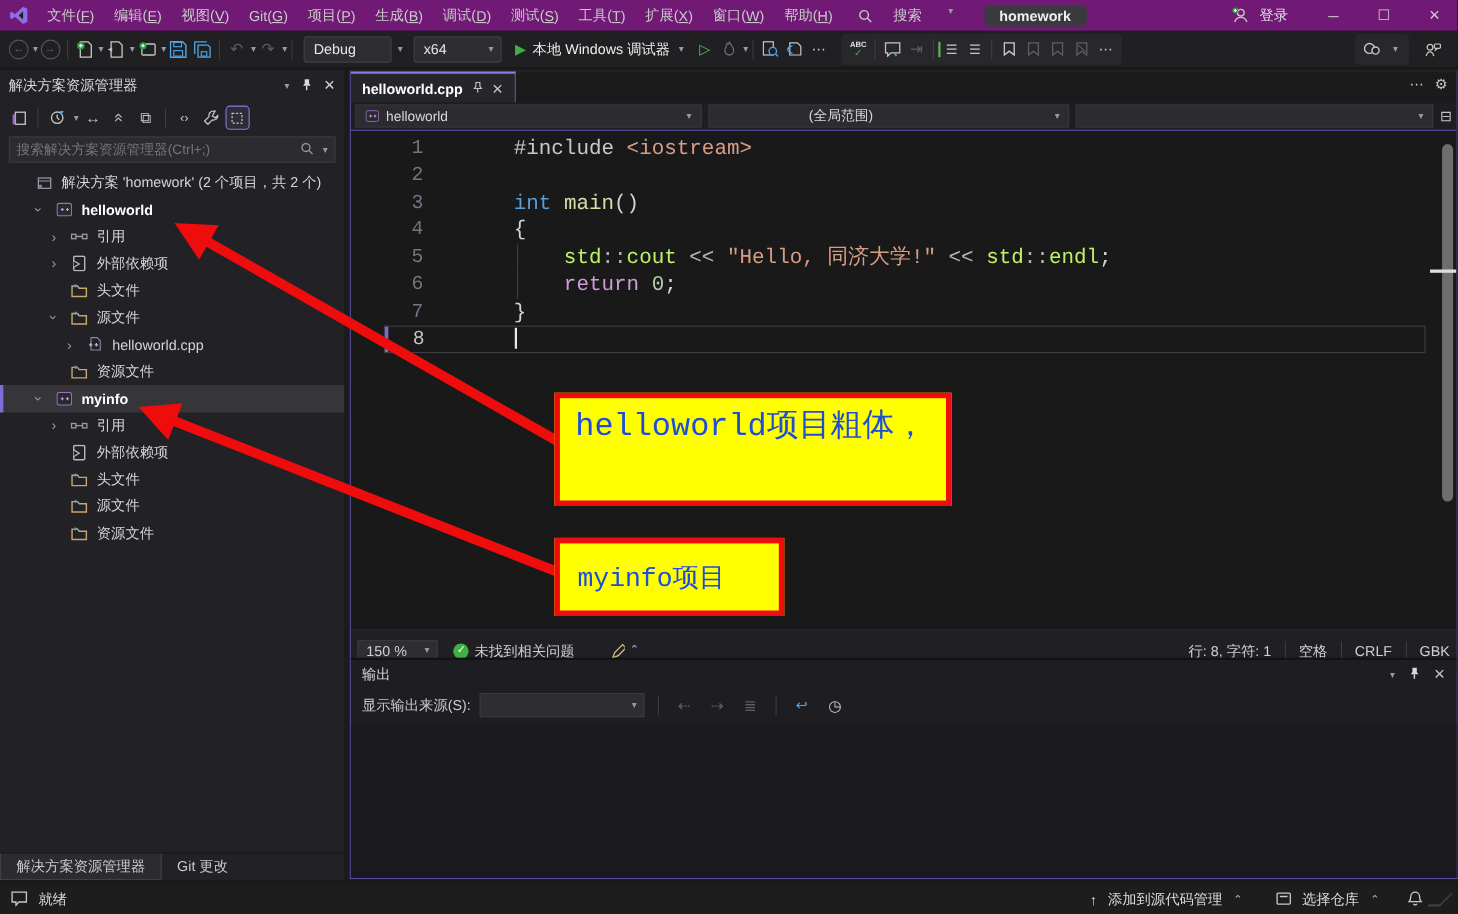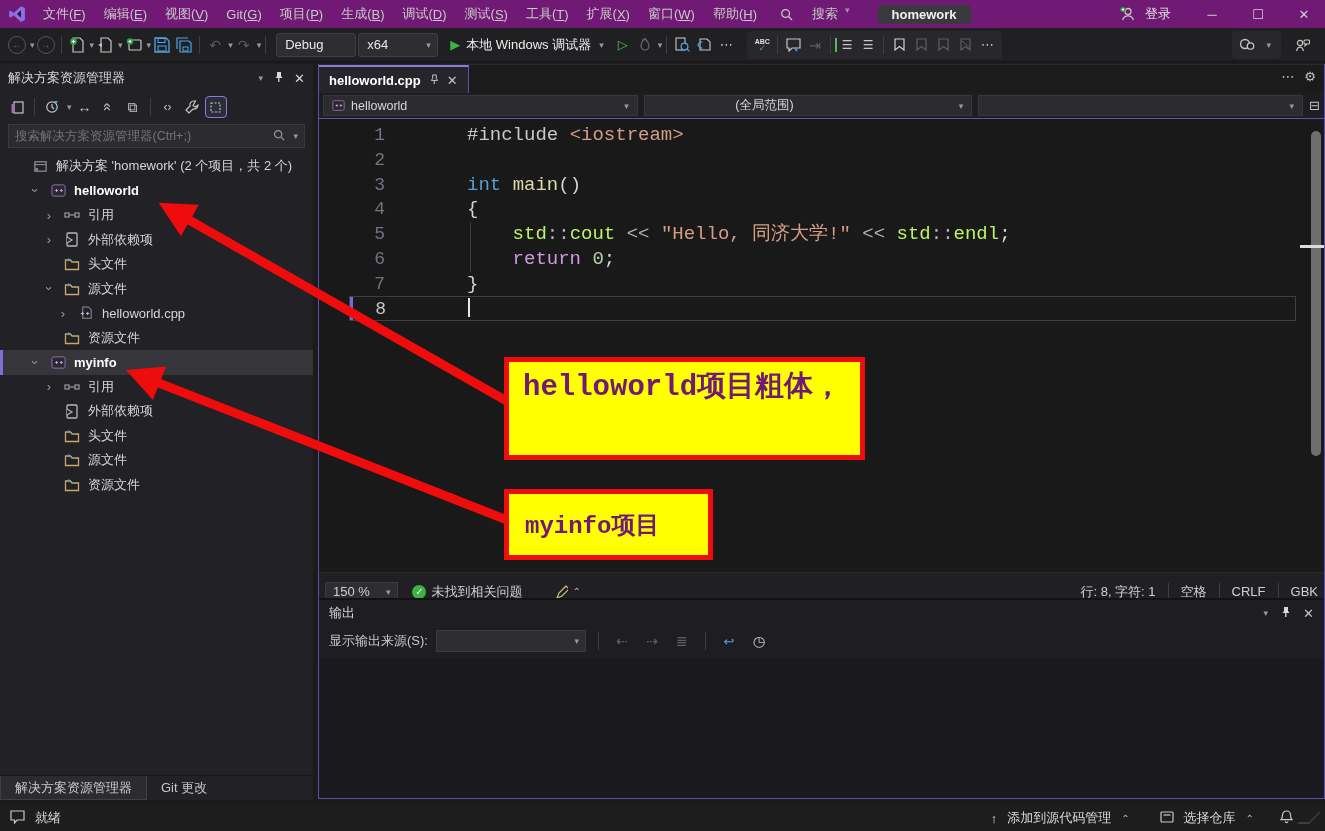--- a/index.html
+++ b/index.html
@@ -11,21 +11,21 @@
   .dim{color:#5e5e62}
   .sep{width:1px;height:18px;background:#3d3d42;margin:0 4px;display:inline-block}
   .chevsm{font-size:9px;color:#9a9a9e;margin-left:2px}
 
   
   #titlebar{left:0;top:0;width:1325px;height:28px;background:#701a75;display:flex;align-items:center}
   #vs-logo{width:34px;display:flex;justify-content:center}
   #menubar{display:flex;align-items:center;height:100%}
   .menu-item{padding:0 9px;height:100%;display:flex;align-items:center;color:#c9c9c9;cursor:default}
   .menu-item u{text-decoration:underline}
-  #title-search{display:flex;align-items:flex-start;gap:5px;margin-left:14px;color:#c9c9c9}
+  #title-search{display:flex;align-items:flex-start;gap:22px;margin-left:14px;color:#c9c9c9}
   #title-doc{margin-left:28px;background:#3a3a3e;border-radius:4px;padding:2px 14px;font-weight:bold;color:#f0f0f0}
   #title-right{margin-left:auto;display:flex;align-items:center;gap:4px}
   .wbtn{width:42px;height:28px;display:flex;align-items:center;justify-content:center;color:#cfcfcf;font-size:13px}
 
   
   #toolbar{left:0;top:28px;width:1325px;height:34px;background:#202023;display:flex;align-items:center;padding:0 6px;border-bottom:1px solid #18181a}
   .circ{width:18px;height:18px;border:1px solid #55555a;border-radius:50%;display:inline-flex;align-items:center;justify-content:center;font-size:10px;color:#65656a}
   .ddbox{background:#2d2d32;border:1px solid #3f3f46;border-radius:3px;height:24px;display:inline-flex;align-items:center;padding:0 8px;gap:36px;color:#e8e8e8}
   .tpill{background:#28282c;border-radius:4px;display:inline-flex;align-items:center;height:28px;padding:0 4px;margin-left:10px}
   .glyph{font-size:14px}
@@ -87,22 +87,22 @@
   #out-dd{width:150px;height:22px;background:#2d2d32;border:1px solid #3a3a40;display:flex;align-items:center;justify-content:flex-end;padding:0 6px}
   #out-body{position:absolute;left:0;top:58px;right:0;bottom:0;background:#1a1a1e}
 
   
   #statusbar{left:0;top:805px;width:1325px;height:26px;background:#1d1d1d;display:flex;align-items:center;padding:0 10px;color:#dadada}
   #sb-right{margin-left:auto;display:flex;align-items:center;gap:10px}
   .caret{font-size:10px;color:#b8b8b8}
   #grip{width:12px;height:12px;border-right:2px solid #555;border-bottom:2px solid #555;transform:skew(-45deg) rotate(0deg);opacity:.6}
 
   
-  .callout{position:absolute;background:#ffff00;border:5px solid #ee0c0c;color:#701a75;
-           font-family:"Liberation Mono","DejaVu Sans Mono",monospace;font-weight:bold;z-index:60}
+  .callout{position:absolute;background:#ffff00;border:5px solid #ee0c0c;color:#1d4ed8;
+           font-family:"Liberation Mono","DejaVu Sans Mono",monospace;font-weight:normal;z-index:60}
   #box1{left:504px;top:357px;width:361px;height:103px;font-size:29px;line-height:41px;padding:5px 14px}
   #box2{left:504px;top:489px;width:209px;height:71px;font-size:24px;display:flex;align-items:center;padding:0 16px}
   #arrows{left:0;top:0;width:1325px;height:831px;z-index:55;pointer-events:none}
 </style>
 </head>
 <body>
 
 <div class="abs" id="titlebar">
   <span id="vs-logo">
     <svg width="18" height="18" viewBox="0 0 16 16">
@@ -200,21 +200,21 @@
   <span class="sep"></span>
   <span class="ico dim glyph">↶</span>
   <span class="chevsm dim">▾</span>
   <span class="ico dim glyph">↷</span>
   <span class="chevsm dim">▾</span>
   <span class="sep"></span>
   <span class="ddbox" style="width:80px;margin-left:6px">
     <span>Debug</span>
     <span class="chevsm">▾</span>
   </span>
-  <span class="ddbox" style="width:80px;margin-left:2px">
+  <span class="ddbox" style="width:80px;margin-left:20px">
     <span>x64</span>
     <span class="chevsm">▾</span>
   </span>
   <span style="display:inline-flex;align-items:center;gap:6px;margin-left:12px">
     <span style="color:#3fb140;font-size:13px">▶</span>
     <span style="color:#ededed">本地 Windows 调试器</span>
     <span class="chevsm">▾</span>
   </span>
   <span class="ico" style="margin-left:8px;color:#4cc24c">▷</span>
   <span class="ico dim">

